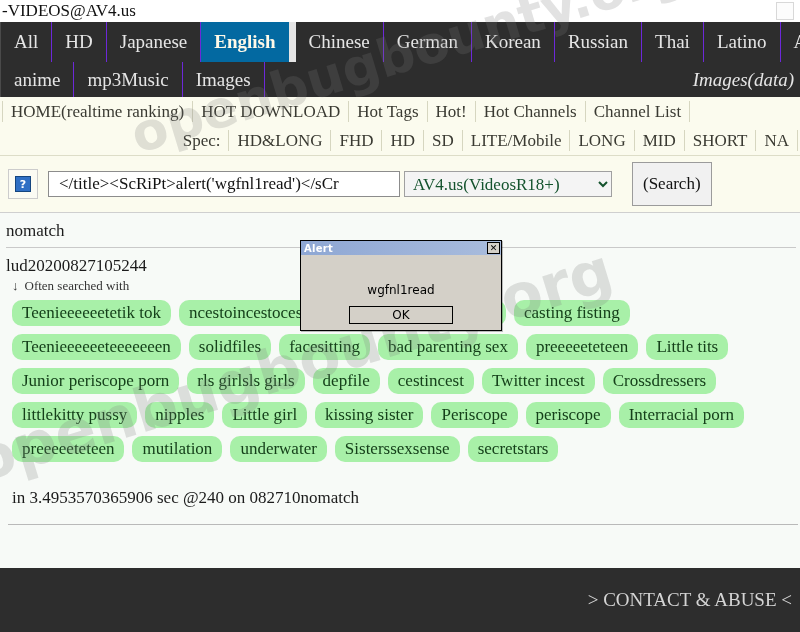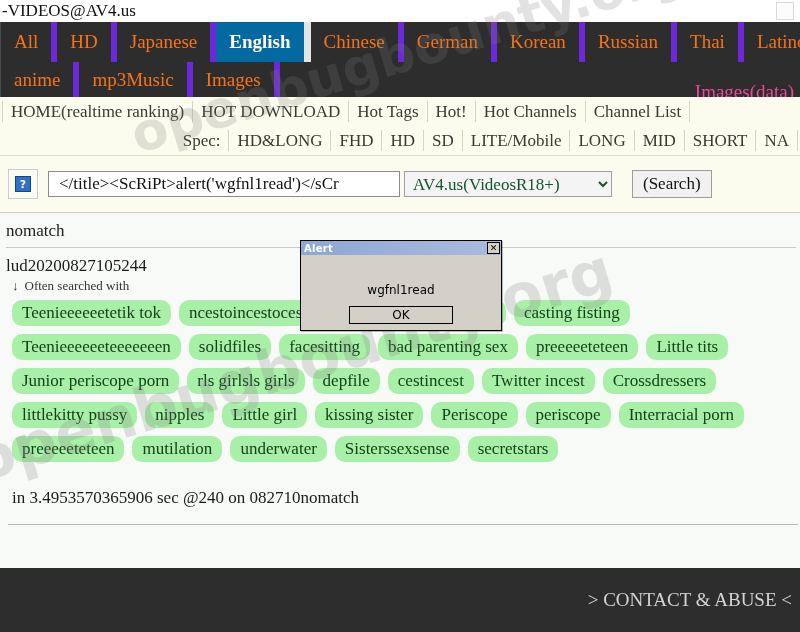--- a/index.html
+++ b/index.html
@@ -39,31 +39,31 @@
 
   
   .darknav{
     background:#2d2d2d;color:#d9d9d9;position:relative;z-index:2;
   }
   .navrow{display:flex;align-items:stretch;}
   .navrow1{height:40px;}
   .navrow2{height:35px;position:relative;}
   .navitem{
     display:flex;align-items:center;padding:0 13px;
-    font-size:19px;color:#f97316;white-space:nowrap;cursor:pointer;
-    border-right:6px solid #6d28d9;
+    font-size:19px;color:#e5e5e5;white-space:nowrap;cursor:pointer;
+    border-right:1px solid #6d28d9;
   }
   .navitem.first{border-left:1px solid #4a4a4a;}
   .navitem.active{
     background:#0369a1;color:#fff9e8;font-weight:bold;
     border-right:7px solid #e5e5e5;
   }
   .images-data{
-    position:absolute;right:6px;top:12px;height:35px;display:flex;align-items:center;
-    font-size:19px;color:#ec4899;cursor:pointer;
+    position:absolute;right:6px;top:0;height:35px;display:flex;align-items:center;
+    font-size:19px;color:#e5e5e5;cursor:pointer;font-style:italic;
   }
 
   
   .creamnav{
     background:#fbfbee;color:#3a3a32;position:relative;z-index:2;
     border-bottom:1px solid #ddddc8;
   }
   .crow{display:flex;align-items:center;height:29px;font-size:17px;}
   .crow.right{justify-content:flex-end;padding-right:2px;}
   .citem{
@@ -95,21 +95,21 @@
     font-family:"Liberation Serif","DejaVu Serif",serif;font-size:17px;
     color:#111;padding:1px 10px;box-sizing:border-box;
   }
   .qselect{
     margin-left:4px;width:208px;height:26px;
     font-family:"Liberation Serif","DejaVu Serif",serif;font-size:17px;
     color:#14532d;background:#f4f4f4;border:1px solid #a0a0a0;
     padding:0 4px;box-sizing:border-box;
   }
   .searchbtn{
-    margin-left:20px;height:28px;padding:0 10px;
+    margin-left:20px;height:44px;padding:0 10px;
     font-family:"Liberation Serif","DejaVu Serif",serif;font-size:17px;
     background:#f1f1f1;border:1px solid #9b9b9b;color:#111;cursor:pointer;
   }
 
   
   .content{
     position:relative;z-index:2;background:#f7faf7;padding:8px 0 0 6px;
   }
   .nomatch{font-size:17px;color:#1b1b1b;margin:0 0 6px 0;}
   .hr{border:0;border-top:1px solid #c9c9c9;margin:2px 4px 8px 0;}

